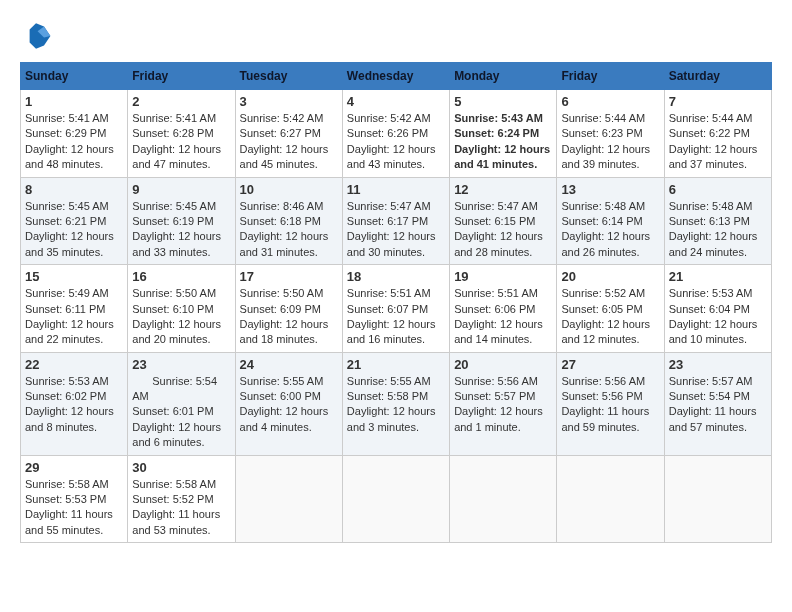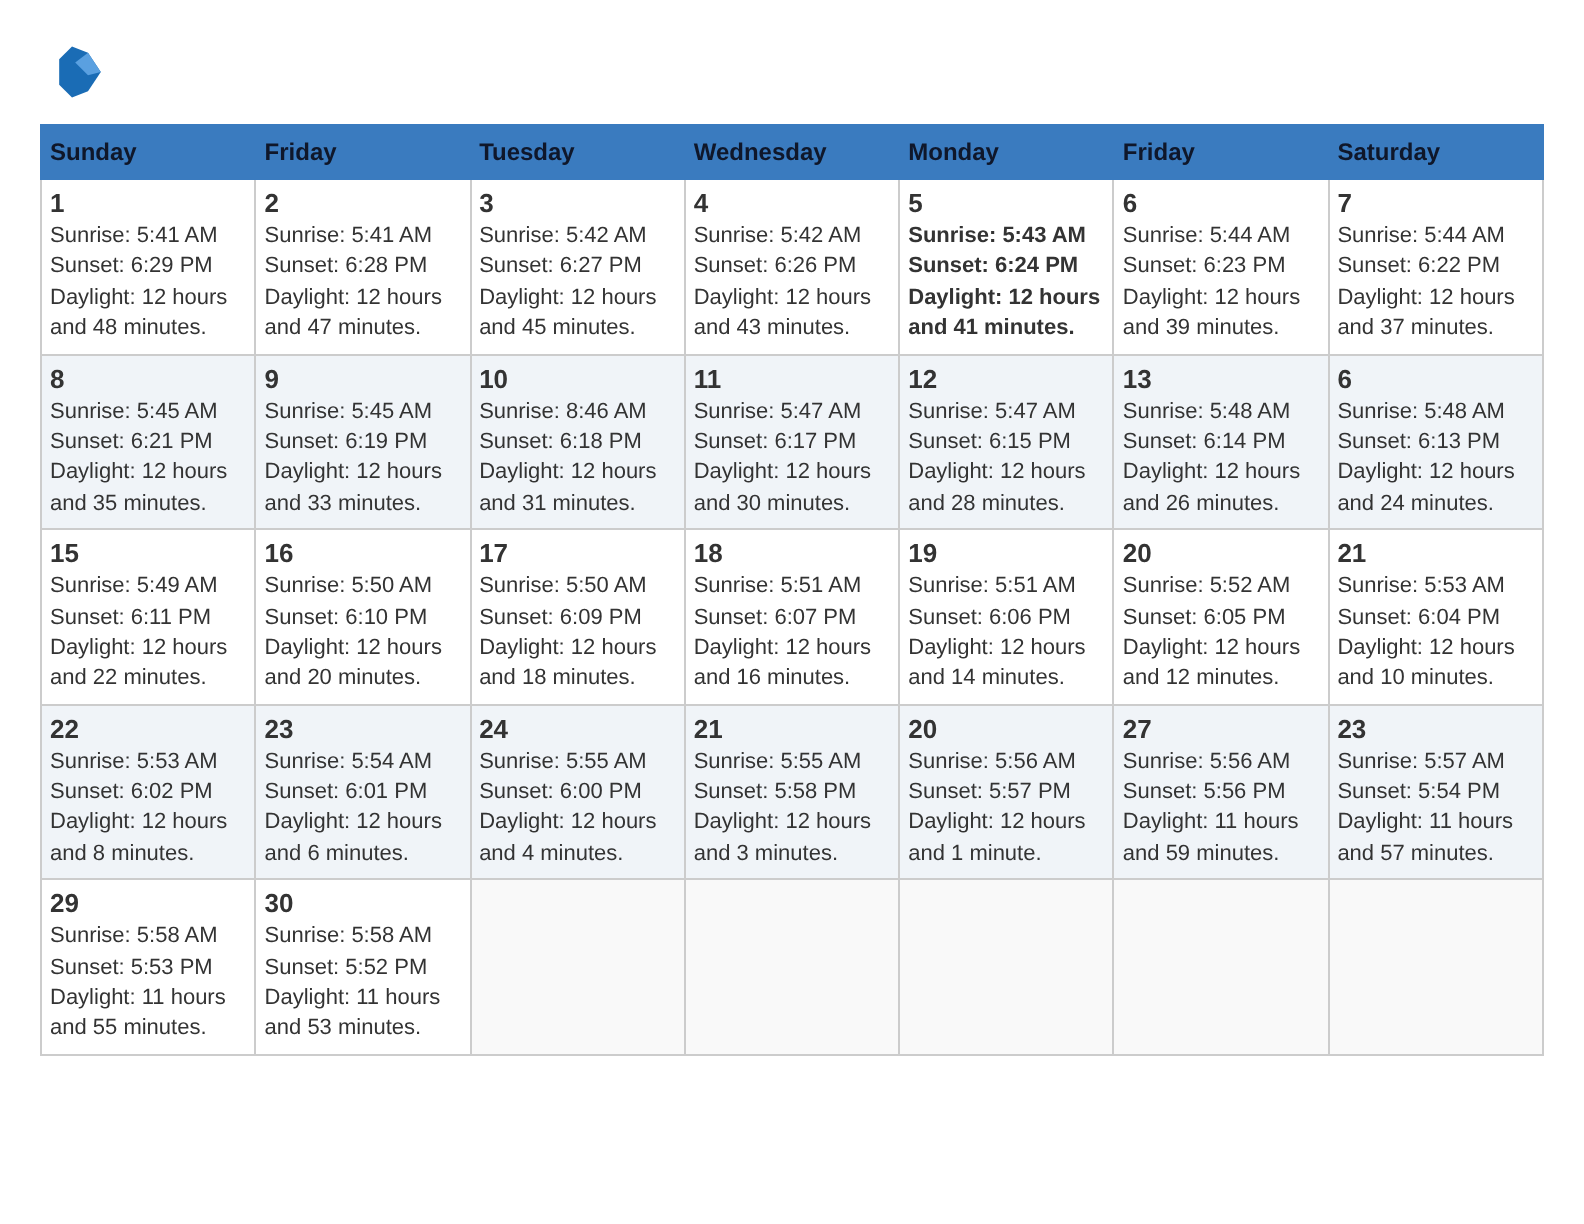--- a/index.html
+++ b/index.html
@@ -209,21 +209,21 @@
         <td><span class="day-num">21</span><span class="day-detail" style="white-space: pre-line;">Sunrise: 5:53 AM
 Sunset: 6:04 PM
 Daylight: 12 hours
 and 10 minutes.</span></td>
       </tr>
       <tr>
         <td><span class="day-num">22</span><span class="day-detail" style="white-space: pre-line;">Sunrise: 5:53 AM
 Sunset: 6:02 PM
 Daylight: 12 hours
 and 8 minutes.</span></td>
-        <td><span class="day-num">23</span><span class="day-detail" style="white-space: pre-line;">Sunrise: 5:54 AM
+        <td><span class="day-num">23</span><span class="day-detail" style="white-space: pre-line; margin-left: 20px;">Sunrise: 5:54 AM
 Sunset: 6:01 PM
 Daylight: 12 hours
 and 6 minutes.</span></td>
         <td><span class="day-num">24</span><span class="day-detail" style="white-space: pre-line;">Sunrise: 5:55 AM
 Sunset: 6:00 PM
 Daylight: 12 hours
 and 4 minutes.</span></td>
         <td><span class="day-num">21</span><span class="day-detail" style="white-space: pre-line;">Sunrise: 5:55 AM
 Sunset: 5:58 PM
 Daylight: 12 hours

